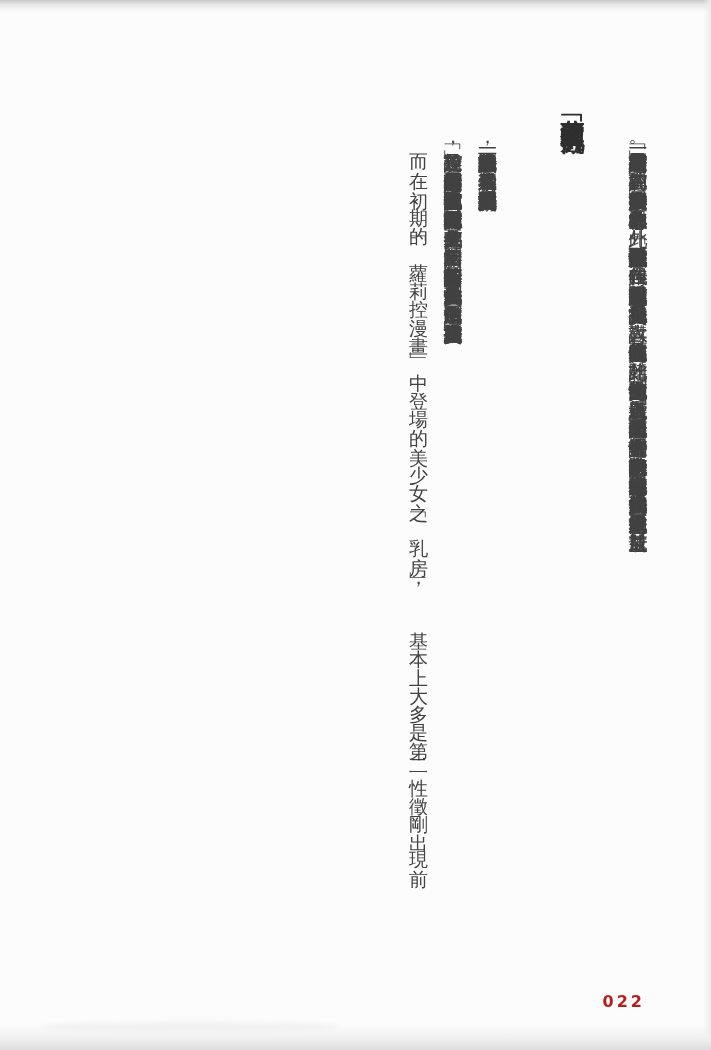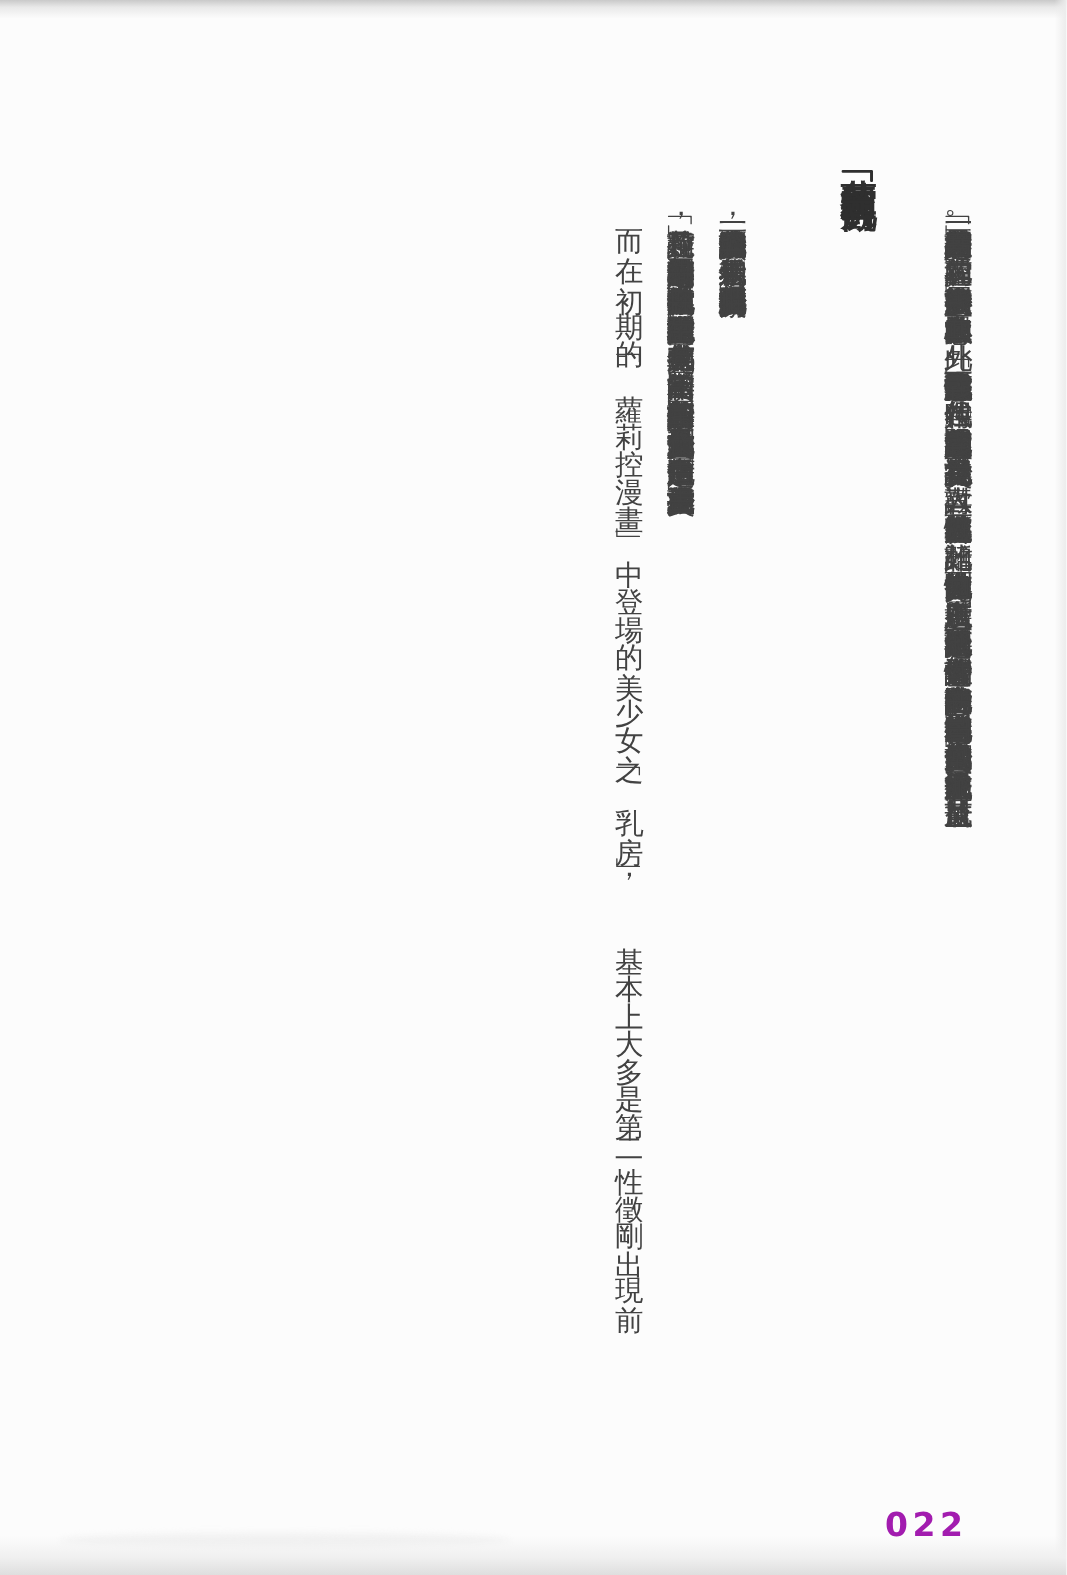--- a/index.html
+++ b/index.html
@@ -85,24 +85,23 @@
     text-align-last: justify;
     text-justify: inter-character;
     height: 770px;
   }
   .folio {
     position: absolute;
     top: 992px;
     right: 66px;
     font-family: "DejaVu Sans", "Liberation Sans", sans-serif;
     font-weight: 700;
-    font-size: 22px;
+    font-size: 16px;
     letter-spacing: 3px;
-    color: #a21caf;
-    margin-top: 13px;
+    color: #b91c1c;
   }
 </style>
 </head>
 <body>
 
 <div class="scan-page">
 
   <div class="edge-top"></div>
   <div class="edge-right"></div>
   <div class="edge-smudge"></div>

